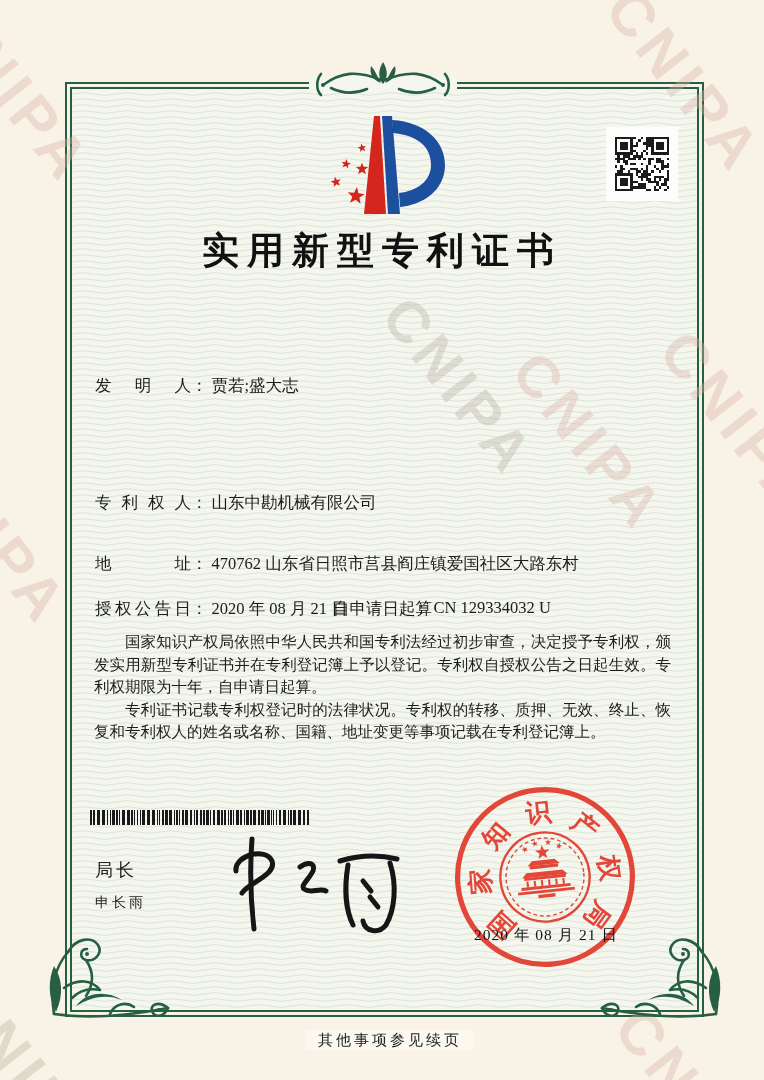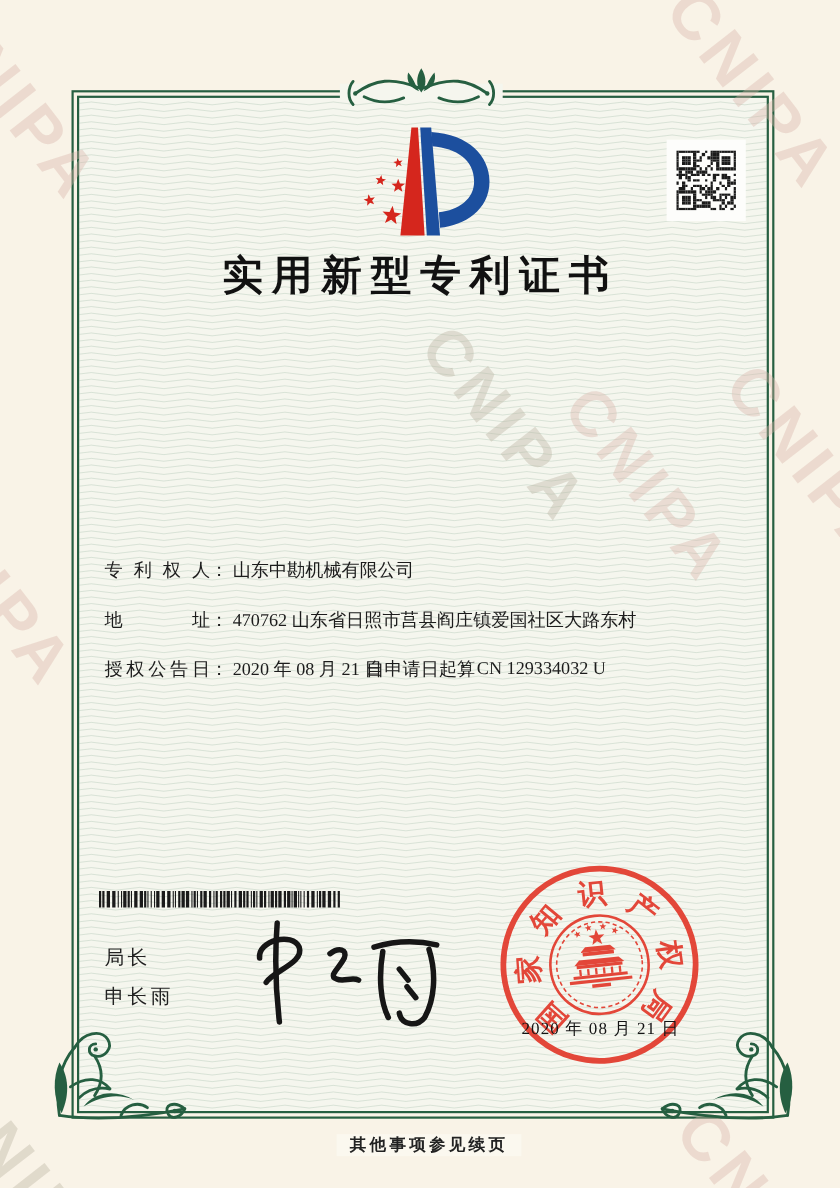--- a/index.html
+++ b/index.html
@@ -38,29 +38,29 @@
   
   .paras{position:absolute;left:94px;top:631px;width:577px;}
   .paras p{margin:0;font-size:15.5px;line-height:22.6px;text-align:justify;text-indent:2em;color:#1d1d1d;}
   
   .barcode{position:absolute;left:90px;top:810px;width:222px;height:15px;display:flex;align-items:stretch;}
   .barcode i{display:block;height:100%;}
   .barcode i.k{background:#1a1a1a;}
   .issuer-title{position:absolute;left:95px;top:858px;font-family:"Liberation Sans","DejaVu Sans",sans-serif;
                 font-size:18px;color:#222;letter-spacing:3px;}
   .issuer-name{position:absolute;left:95px;top:894px;font-family:Liberation Mono, monospace;
-               font-size:18px;color:#222;letter-spacing:3px;}
+               font-size:14px;color:#222;letter-spacing:3px;}
   .signature{position:absolute;left:222px;top:833px;}
   .seal{position:absolute;left:450px;top:782px;transform:rotate(-6deg);opacity:.93;}
   .seal-date{position:absolute;left:448px;top:925px;width:196px;text-align:center;
              font-size:15.5px;letter-spacing:1px;color:#141414;}
   .page-info{position:absolute;left:65px;width:635px;top:985px;text-align:center;
              font-size:13.5px;letter-spacing:2px;color:#222;}
   .continuation{position:absolute;left:16px;right:0;top:1031px;text-align:center;font-size:15px;
-                letter-spacing:3px;color:#222;z-index:4;font-weight:bold;}
+                letter-spacing:3px;color:#222;z-index:4;}
   .continuation span{background:#fbf8ef;padding:2px 12px;}
   
   .orn{position:absolute;z-index:3;pointer-events:none;}
   .orn .st{stroke:var(--green);stroke-width:2.6;fill:none;stroke-linecap:round;stroke-linejoin:round;}
   .orn .fl{fill:var(--green);}
   
   .wedge{fill:var(--logo-red);}
   .pshape{fill:var(--logo-blue);}
   #logo-stars polygon{fill:var(--logo-red);}
   .seal-stroke{stroke:var(--seal-red);fill:none;}
@@ -734,33 +734,40 @@
           <i class="b"></i>
           <i></i>
           <i></i>
           <i class="b"></i>
           <i></i>
         </div>
     </div>
 
     <h1 class="doc-title" style="margin:0">实用新型专利证书</h1>
 
-    <div class="row" style="top:508px">
+    <div class="row" style="top:375px">
+      <span class="lbl">发明人</span><span class="colon">：</span><span class="val">贾若;盛大志</span>
+    </div>
+    <div class="row" style="top:492px">
       <span class="lbl">专利权人</span><span class="colon">：</span><span class="val">山东中勘机械有限公司</span>
     </div>
     <div class="row" style="top:553px">
       <span class="lbl">地址</span><span class="colon">：</span><span class="val">470762 山东省日照市莒县阎庄镇爱国社区大路东村</span>
     </div>
     <div class="row" style="top:598px">
       <span class="lbl">授权公告日</span><span class="colon">：</span><span class="val">2020 年 08 月 21 日</span>
       <span class="pair2">
         <span class="lbl">自申请日起算</span><span class="colon">：</span><span class="val">CN 129334032 U</span>
       </span>
     </div>
 
+    <div class="paras">
+      <p>国家知识产权局依照中华人民共和国专利法经过初步审查，决定授予专利权，颁发实用新型专利证书并在专利登记簿上予以登记。专利权自授权公告之日起生效。专利权期限为十年，自申请日起算。</p>
+      <p>专利证书记载专利权登记时的法律状况。专利权的转移、质押、无效、终止、恢复和专利权人的姓名或名称、国籍、地址变更等事项记载在专利登记簿上。</p>
+    </div>
 
     <div class="barcode" id="barcode">
         <i class="k" style="width: 2px;"></i>
         <i style="width: 1px;"></i>
         <i class="k" style="width: 2px;"></i>
         <i style="width: 2px;"></i>
         <i class="k" style="width: 3px;"></i>
         <i style="width: 2px;"></i>
         <i class="k" style="width: 3px;"></i>
         <i style="width: 2px;"></i>

